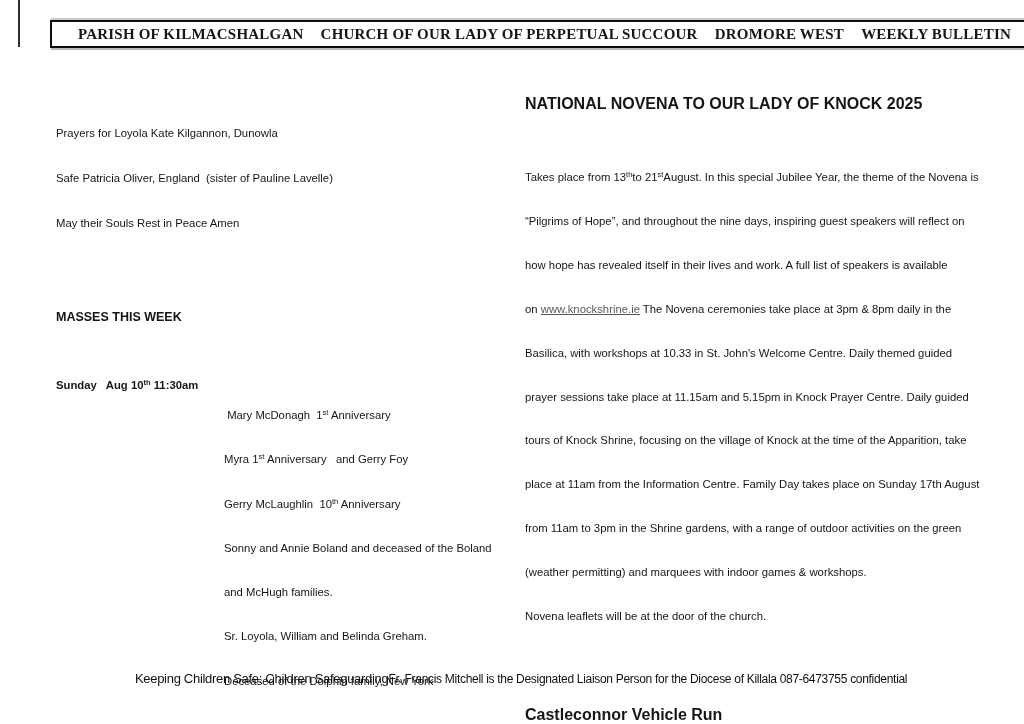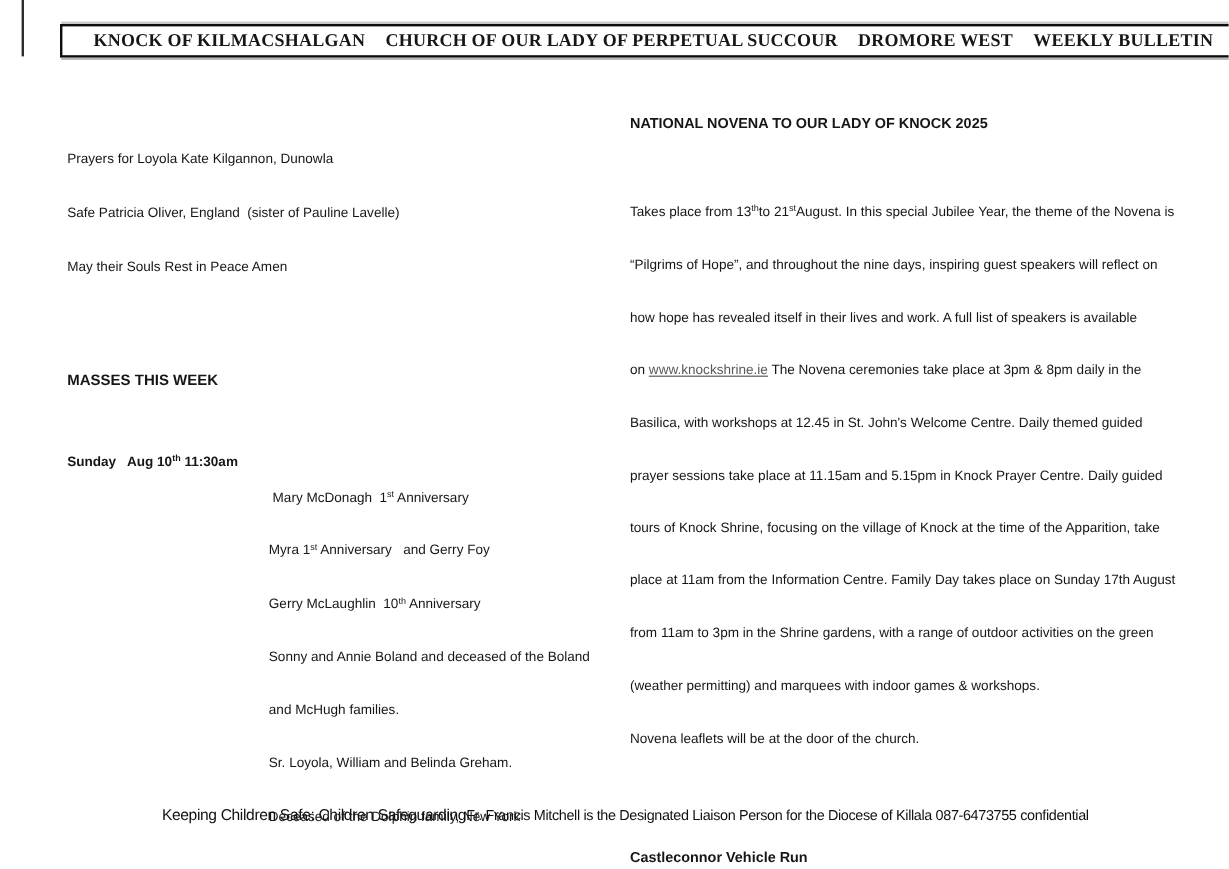--- a/index.html
+++ b/index.html
@@ -11,21 +11,21 @@
   
   .vline{position:absolute;left:18px;top:0;width:2px;height:47px;background:#2e2e2e;}
   
   .hdrbox{position:absolute;left:50px;top:20px;width:933px;height:24px;border:2px solid #0d0d0d;
           box-shadow:0 3px 0 -1px #b9b9b9, 0 -3px 0 -1px #c9c9c9, 2px 2px 0 0 #d4d4d4;
           display:flex;align-items:center;justify-content:space-between;padding:0 26px;box-sizing:content-box;
           font-family:"Liberation Serif",serif;font-weight:700;font-size:15px;letter-spacing:.2px;}
   
   .colL{position:absolute;left:56px;top:66px;width:452px;}
   .colR{position:absolute;left:525px;top:66px;width:470px;}
-  .h-bold{font-weight:700;font-size:12px;line-height:15px;}
+  .h-bold{font-weight:700;font-size:16px;line-height:15px;}
   .caps{font-weight:700;font-size:12.5px;}
   .pline{line-height:15px;}
   
   .srow{display:flex;}
   .when{width:168px;flex:none;font-weight:bold;}
   .details{flex:1;}
   .details .dl{line-height:14.3px;}
   .mt4{margin-top:4px;}.mt8{margin-top:8px;}
   
   .rl{line-height:13.9px;}
@@ -35,21 +35,21 @@
   .f1a{font-size:13px;}
 </style>
 </head>
 <body>
 
 <div class="page">
 
   <div class="vline"></div>
 
   <div class="hdrbox">
-    <span>KNOCK OF KILMACSHALGAN</span>
+    <span>PARISH OF KILMACSHALGAN</span>
     <span>CHURCH OF OUR LADY OF PERPETUAL SUCCOUR</span>
     <span>DROMORE WEST</span>
     <span>WEEKLY BULLETIN</span>
   </div>
 
   <div class="colL">
     <div>
       <div class="pline">Prayers for Loyola Kate Kilgannon, Dunowla</div>
       <div class="pline">Safe Patricia Oliver, England  (sister of Pauline Lavelle)</div>
       <div class="pline">May their Souls Rest in Peace Amen</div>
@@ -90,21 +90,21 @@
     
   </div>
 
   <div class="colR">
     <div class="h-bold">NATIONAL NOVENA TO OUR LADY OF KNOCK 2025</div>
     <div>
       <div class="rl">Takes place from 13<sup>th</sup>to 21<sup>st</sup>August. In this special Jubilee Year, the theme of the Novena is</div>
       <div class="rl">“Pilgrims of Hope”, and throughout the nine days, inspiring guest speakers will reflect on</div>
       <div class="rl">how hope has revealed itself in their lives and work. A full list of speakers is available</div>
       <div class="rl">on <span class="lnk">www.knockshrine.ie</span> The Novena ceremonies take place at 3pm &amp; 8pm daily in the</div>
-      <div class="rl">Basilica, with workshops at 12.45 in St. John's Welcome Centre. Daily themed guided</div>
+      <div class="rl">Basilica, with workshops at 10.33 in St. John's Welcome Centre. Daily themed guided</div>
       <div class="rl">prayer sessions take place at 11.15am and 5.15pm in Knock Prayer Centre. Daily guided</div>
       <div class="rl">tours of Knock Shrine, focusing on the village of Knock at the time of the Apparition, take</div>
       <div class="rl">place at 11am from the Information Centre. Family Day takes place on Sunday 17th August</div>
       <div class="rl">from 11am to 3pm in the Shrine gardens, with a range of outdoor activities on the green</div>
       <div class="rl">(weather permitting) and marquees with indoor games &amp; workshops.</div>
       <div class="rl">Novena leaflets will be at the door of the church.</div>
     </div>
 
     <div class="h-bold mt8">Castleconnor Vehicle Run</div>
     

